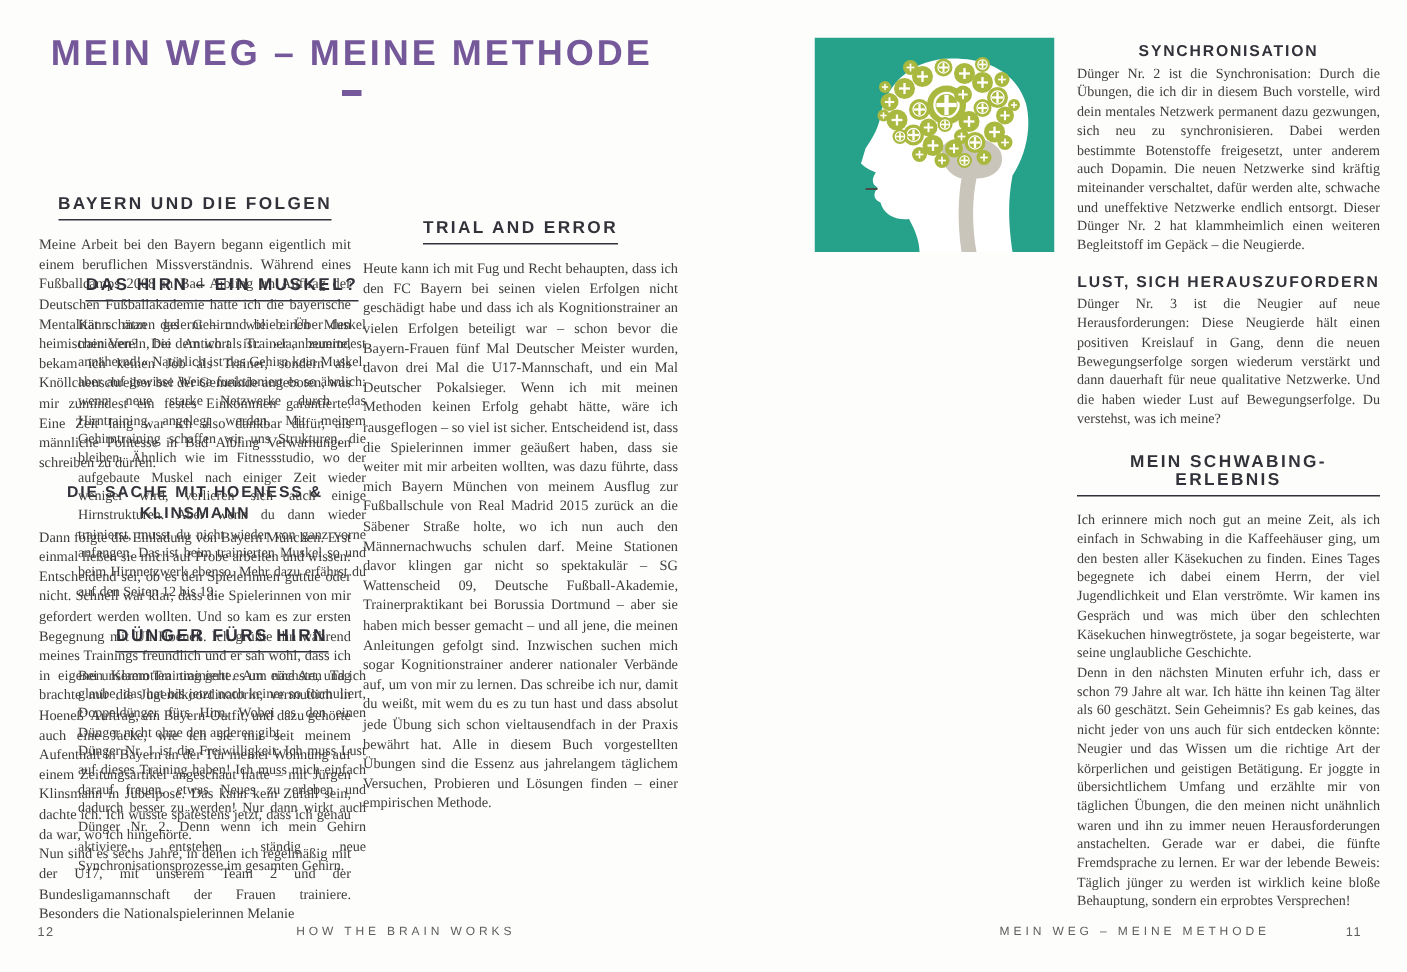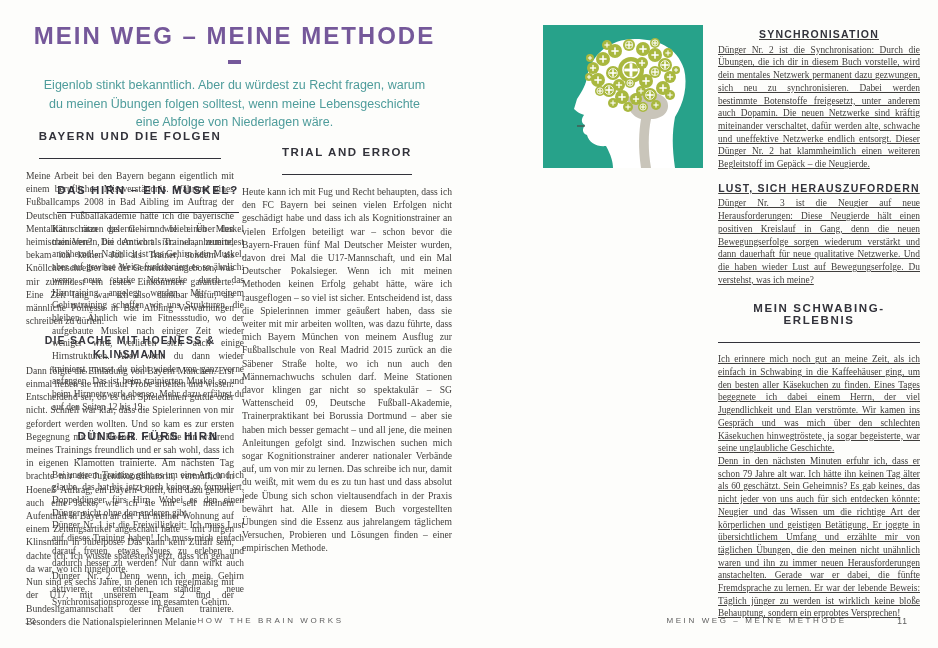--- a/index.html
+++ b/index.html
@@ -31,21 +31,21 @@
   .col{position:absolute;}
   .body-text{font-size:9.6px;line-height:13.2px;text-align:justify;}
   #page-right .body-text{font-size:9.4px;line-height:12.7px;}
   .body-text p{margin:0;}
 
   .heading{
     font-family:"Liberation Sans", sans-serif;font-weight:bold;
     font-size:11.5px;letter-spacing:1.6px;color:#32323a;
     text-align:center;margin:0 0 10px 0;
   }
-  .heading .u{display:inline-block;border-bottom:1.5px solid #32323a;padding-bottom:16px;}
+  .heading .u{display:inline-block;border-bottom:1.5px solid #32323a;padding-bottom:4px;}
   .subheading{
     font-family:"Liberation Sans", sans-serif;font-weight:bold;
     font-size:10.5px;letter-spacing:1.2px;color:#32323a;
     text-align:center;margin:7px 0 3px 0;
   }
   .mid-heading{margin-top:16px;}
 
   
   .illustration{position:absolute;left:74px;top:25px;width:160px;height:143px;}
 
@@ -62,21 +62,20 @@
   }
 </style>
 </head>
 <body>
 
 <div>
 
   <section class="page" id="page-left">
     <h1 class="title">MEIN WEG – MEINE METHODE</h1>
     <div class="title-dash"></div>
-    <p class="subtitle">Eigenlob stinkt bekanntlich. Aber du würdest zu Recht fragen, warum du meinen Übungen folgen solltest, wenn meine Lebensgeschichte eine Abfolge von Niederlagen wäre.</p>
 
     <div class="col" style="left:26px;top:130px;width:208px;">
       <h2 class="heading"><span class="u">BAYERN UND DIE FOLGEN</span></h2>
       <div class="body-text">
         <p>Meine Arbeit bei den Bayern begann eigentlich mit einem beruflichen Missverständnis. Während eines Fußballcamps 2008 in Bad Aibling im Auftrag der Deutschen Fußballakademie hatte ich die bayerische Mentalität schätzen gelernt – und blieb. Über den heimischen Verein, bei dem ich als Trainer anheuerte, bekam ich keinen Job als Trainer, sondern als Knöllchenschreiber bei der Gemeinde angeboten, was mir zumindest ein festes Einkommen garantierte. Eine Zeit lang war ich also dankbar dafür, als männliche Politesse in Bad Aibling Verwarnungen schreiben zu dürfen.</p>
         <h3 class="subheading">DIE SACHE MIT HOENESS &amp; KLINSMANN</h3>
         <p>Dann folgte die Einladung von Bayern München. Erst einmal ließen sie mich auf Probe arbeiten und wissen: Entscheidend sei, ob es den Spielerinnen guttue oder nicht. Schnell war klar, dass die Spielerinnen von mir gefordert werden wollten. Und so kam es zur ersten Begegnung mit Uli Hoeneß. Ich grüßte ihn während meines Trainings freundlich und er sah wohl, dass ich in eigenen Klamotten trainierte. Am nächsten Tag brachte mir die Jugendkoordinatorin, vermutlich in Hoeneß’ Auftrag, ein Bayern-Outfit, und dazu gehörte auch eine Jacke, wie ich sie mir seit meinem Aufenthalt in Bayern an der Tür meiner Wohnung auf einem Zeitungsartikel angeschaut hatte – mit Jürgen Klinsmann in Jubelpose. Das kann kein Zufall sein, dachte ich. Ich wusste spätestens jetzt, dass ich genau da war, wo ich hingehörte.</p>
         <p>Nun sind es sechs Jahre, in denen ich regelmäßig mit der U17, mit unserem Team 2 und der Bundesligamannschaft der Frauen trainiere. Besonders die Nationalspielerinnen Melanie</p>
       </div>
     </div>
@@ -221,21 +220,21 @@
       <div class="body-text">
         <p>Kann man das Gehirn wie einen Muskel trainieren? Die Antwort ist: »Ja, zumindest annähernd!« Natürlich ist das Gehirn kein Muskel, aber auf gewisse Weise funktioniert es so ähnlich: wenn neue starke Netzwerke durch das Hirntraining angelegt werden. Mit meinem Gehirntraining schaffen wir uns Strukturen, die bleiben. Ähnlich wie im Fitnessstudio, wo der aufgebaute Muskel nach einiger Zeit wieder weniger wird, verlieren sich auch einige Hirnstrukturen. Aber wenn du dann wieder trainierst, musst du nicht wieder von ganz vorne anfangen. Das ist beim trainierten Muskel so und beim Hirnnetzwerk ebenso. Mehr dazu erfährst du auf den Seiten 12 bis 19.</p>
       </div>
       <h2 class="heading mid-heading"><span class="u">DÜNGER FÜRS HIRN</span></h2>
       <div class="body-text">
         <p>Bei unserem Training geht es um eine Art, und ich glaube, das hat bis jetzt noch keiner so formuliert, Doppeldünger fürs Hirn. Wobei es den einen Dünger nicht ohne den anderen gibt.</p>
         <p>Dünger Nr. 1 ist die Freiwilligkeit: Ich muss Lust auf dieses Training haben! Ich muss mich einfach darauf freuen, etwas Neues zu erleben und dadurch besser zu werden! Nur dann wirkt auch Dünger Nr. 2. Denn wenn ich mein Gehirn aktiviere, entstehen ständig neue Synchronisationsprozesse im gesamten Gehirn.</p>
       </div>
     </div>
 
-    <div class="col" style="position:absolute;left:249px;top:28px;width:202px;text-decoration:underline;">
+    <div class="col" style="position:absolute;left:249px;top:28px;width:202px;">
       <div class="body-text">
         <h3 class="subheading" style="margin-top:0;">SYNCHRONISATION</h3>
         <p>Dünger Nr. 2 ist die Synchronisation: Durch die Übungen, die ich dir in diesem Buch vorstelle, wird dein mentales Netzwerk permanent dazu gezwungen, sich neu zu synchronisieren. Dabei werden bestimmte Botenstoffe freigesetzt, unter anderem auch Dopamin. Die neuen Netzwerke sind kräftig miteinander verschaltet, dafür werden alte, schwache und uneffektive Netzwerke endlich entsorgt. Dieser Dünger Nr. 2 hat klammheimlich einen weiteren Begleitstoff im Gepäck – die Neugierde.</p>
         <h3 class="subheading" style="margin-top:11px;">LUST, SICH HERAUSZUFORDERN</h3>
         <p>Dünger Nr. 3 ist die Neugier auf neue Herausforderungen: Diese Neugierde hält einen positiven Kreislauf in Gang, denn die neuen Bewegungserfolge sorgen wiederum verstärkt und dann dauerhaft für neue qualitative Netzwerke. Und die haben wieder Lust auf Bewegungserfolge. Du verstehst, was ich meine?</p>
       </div>
       <h2 class="heading mid-heading"><span class="u">MEIN SCHWABING-ERLEBNIS</span></h2>
       <div class="body-text">
         <p>Ich erinnere mich noch gut an meine Zeit, als ich einfach in Schwabing in die Kaffeehäuser ging, um den besten aller Käsekuchen zu finden. Eines Tages begegnete ich dabei einem Herrn, der viel Jugendlichkeit und Elan verströmte. Wir kamen ins Gespräch und was mich über den schlechten Käsekuchen hinwegtröstete, ja sogar begeisterte, war seine unglaubliche Geschichte.</p>
         <p>Denn in den nächsten Minuten erfuhr ich, dass er schon 79 Jahre alt war. Ich hätte ihn keinen Tag älter als 60 geschätzt. Sein Geheimnis? Es gab keines, das nicht jeder von uns auch für sich entdecken könnte: Neugier und das Wissen um die richtige Art der körperlichen und geistigen Betätigung. Er joggte in übersichtlichem Umfang und erzählte mir von täglichen Übungen, die den meinen nicht unähnlich waren und ihn zu immer neuen Herausforderungen anstachelten. Gerade war er dabei, die fünfte Fremdsprache zu lernen. Er war der lebende Beweis: Täglich jünger zu werden ist wirklich keine bloße Behauptung, sondern ein erprobtes Versprechen!</p>

